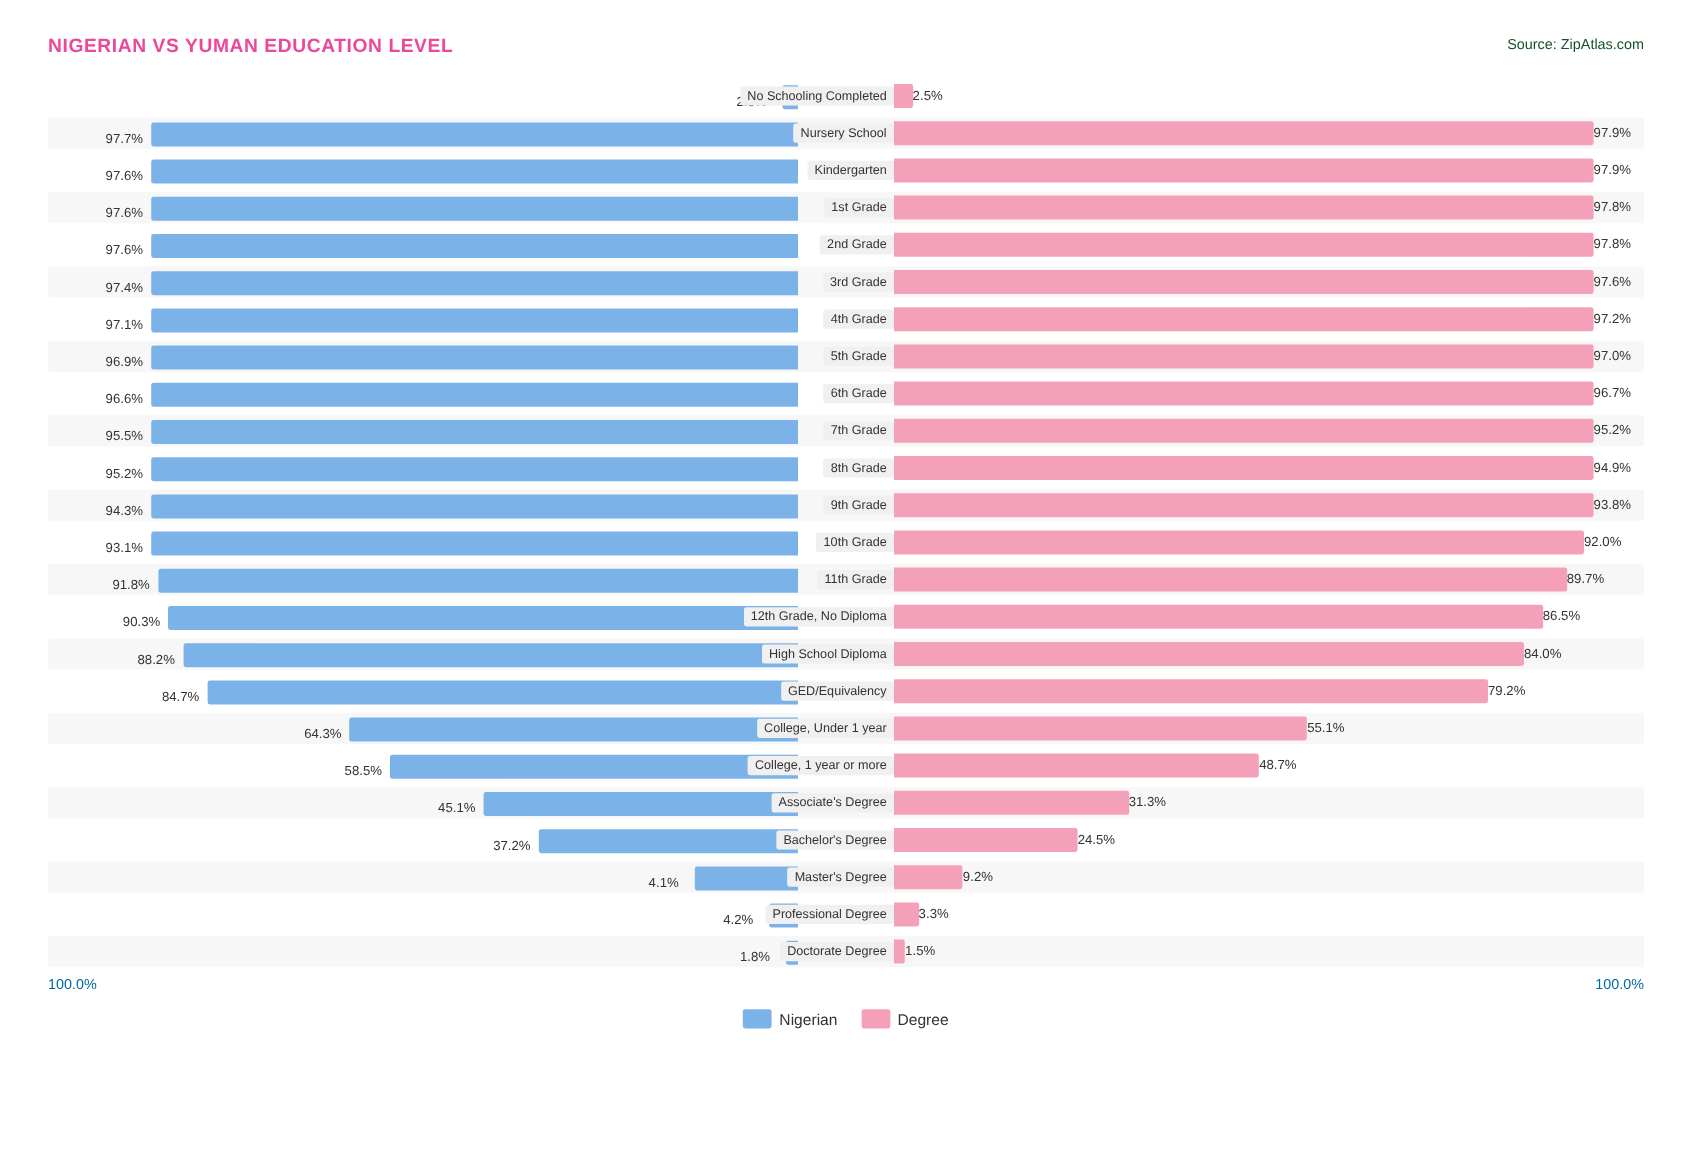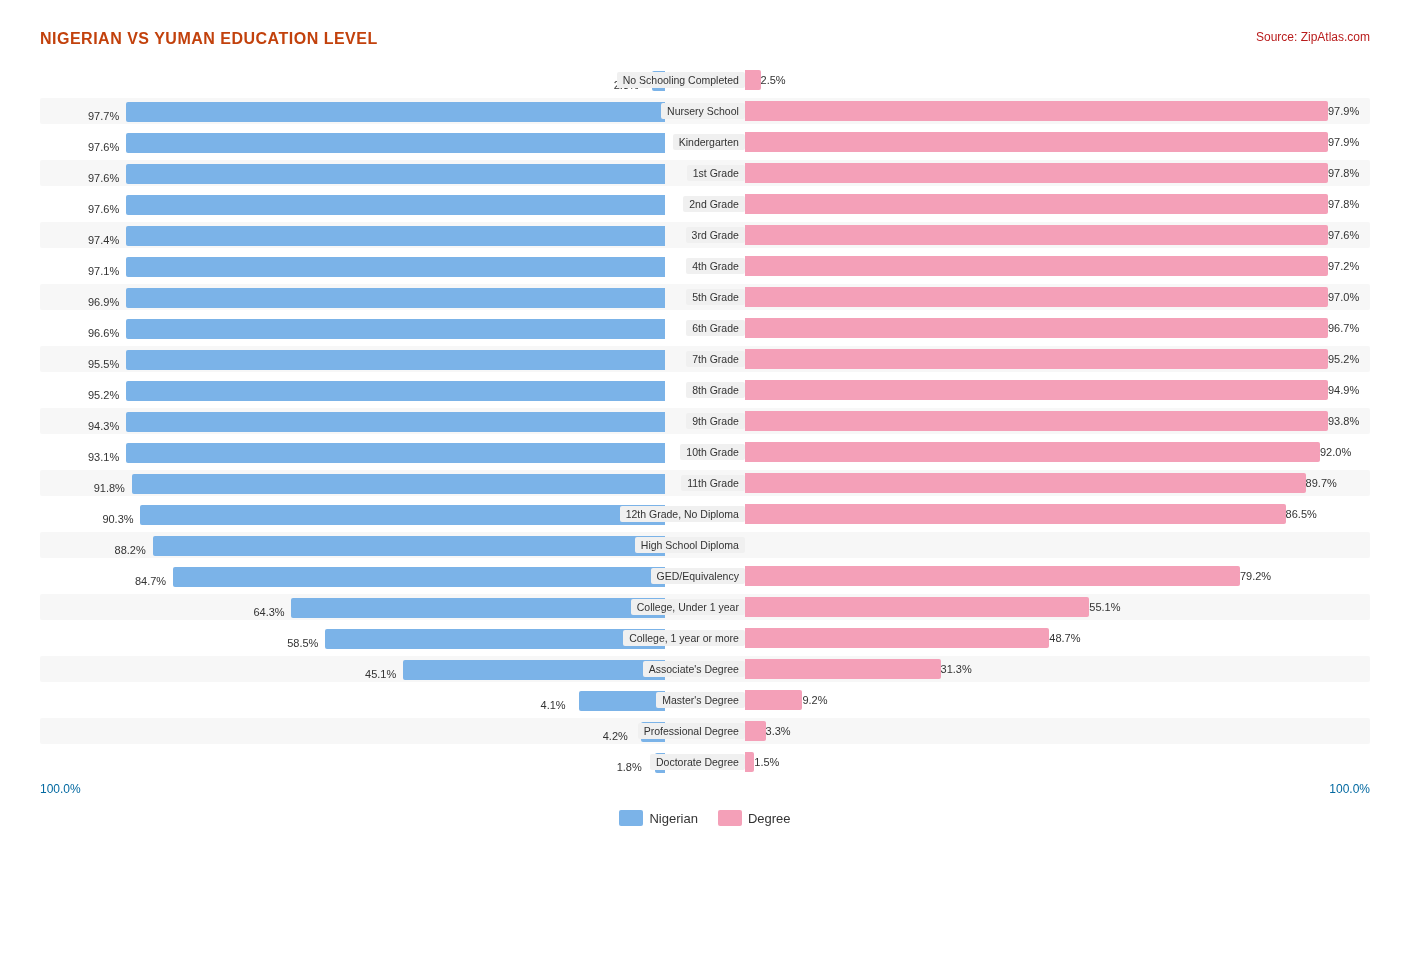--- a/index.html
+++ b/index.html
@@ -18,27 +18,27 @@
     }
     .chart-header {
       display: flex;
       justify-content: space-between;
       align-items: flex-start;
       margin-bottom: 18px;
     }
     .chart-title {
       font-size: 16px;
       font-weight: bold;
-      color: #c2410c;
+      color: #ec4899;
       text-transform: uppercase;
       letter-spacing: 0.5px;
     }
     .chart-source {
       font-size: 12px;
-      color: #b91c1c;
+      color: #14532d;
     }
     .chart-area {
       position: relative;
       width: 100%;
     }
     .bar-row {
       display: flex;
       align-items: center;
       margin-bottom: 3px;
       height: 28px;
@@ -462,20 +462,26 @@
       <div class="row-inner">
         <div class="left-section">
           <div class="left-bar-container">
             <span class="left-value">88.2%</span>
             <div class="bar-blue" style="width:88.2%;"></div>
           </div>
         </div>
         <div class="label-section">
           <span class="bar-label">High School Diploma</span>
         </div>
+        <div class="right-section">
+          <div class="right-bar-container">
+            <div class="bar-pink" style="width:84%;"></div>
+            <span class="right-value">84.0%</span>
+          </div>
+        </div>
       </div>
     </div>
       <div class="bar-row">
       <div class="row-inner">
         <div class="left-section">
           <div class="left-bar-container">
             <span class="left-value">84.7%</span>
             <div class="bar-blue" style="width:84.7%;"></div>
           </div>
         </div>
@@ -536,20 +542,39 @@
             <div class="bar-blue" style="width:45.1%;"></div>
           </div>
         </div>
         <div class="label-section">
           <span class="bar-label">Associate's Degree</span>
         </div>
         <div class="right-section">
           <div class="right-bar-container">
             <div class="bar-pink" style="width:31.3%;"></div>
             <span class="right-value">31.3%</span>
+          </div>
+        </div>
+      </div>
+    </div>
+      <div class="bar-row">
+      <div class="row-inner">
+        <div class="left-section">
+          <div class="left-bar-container">
+            <span class="left-value">37.2%</span>
+            <div class="bar-blue" style="width:37.2%;"></div>
+          </div>
+        </div>
+        <div class="label-section">
+          <span class="bar-label">Bachelor's Degree</span>
+        </div>
+        <div class="right-section">
+          <div class="right-bar-container">
+            <div class="bar-pink" style="width:24.5%;"></div>
+            <span class="right-value">24.5%</span>
           </div>
         </div>
       </div>
     </div>
       <div class="bar-row">
       <div class="row-inner">
         <div class="left-section">
           <div class="left-bar-container">
             <span class="left-value">4.1%</span>
             <div class="bar-blue" style="width:14.899999999999999%;"></div>

